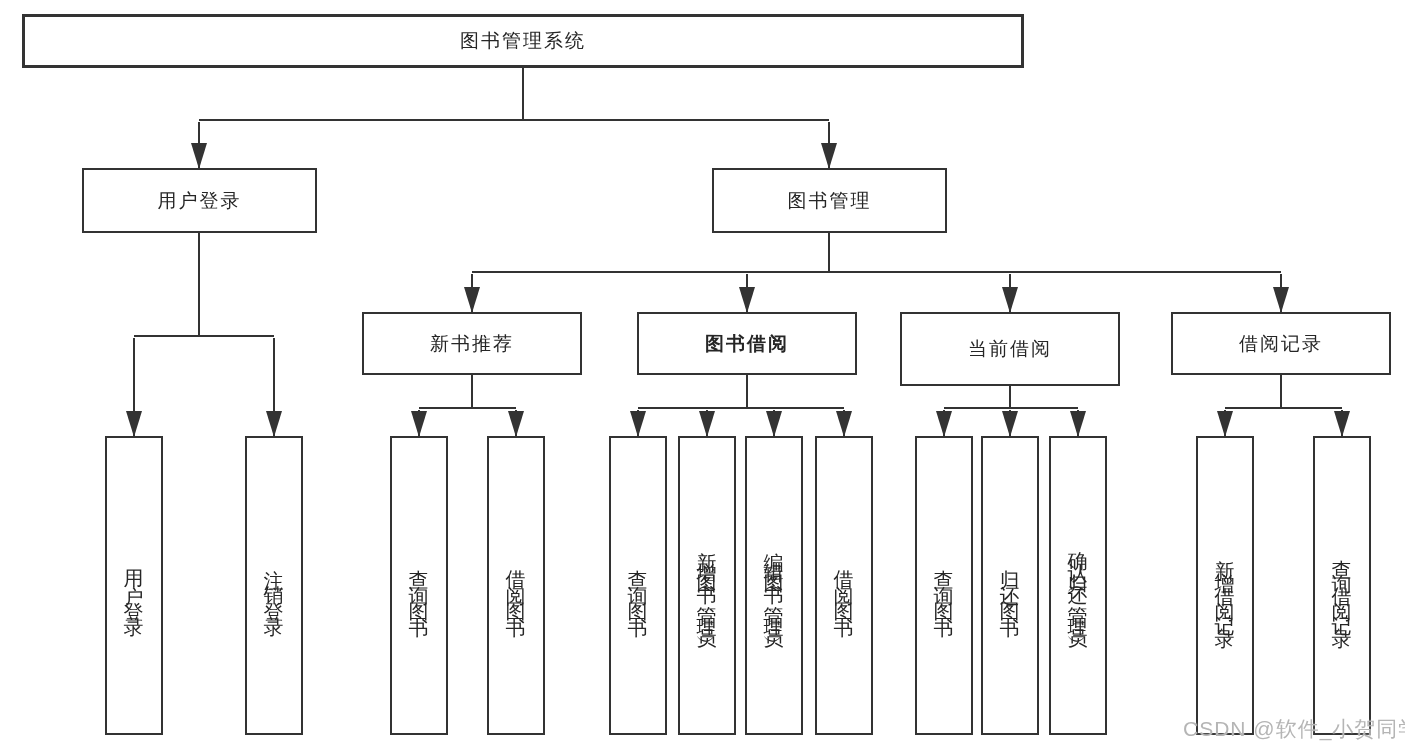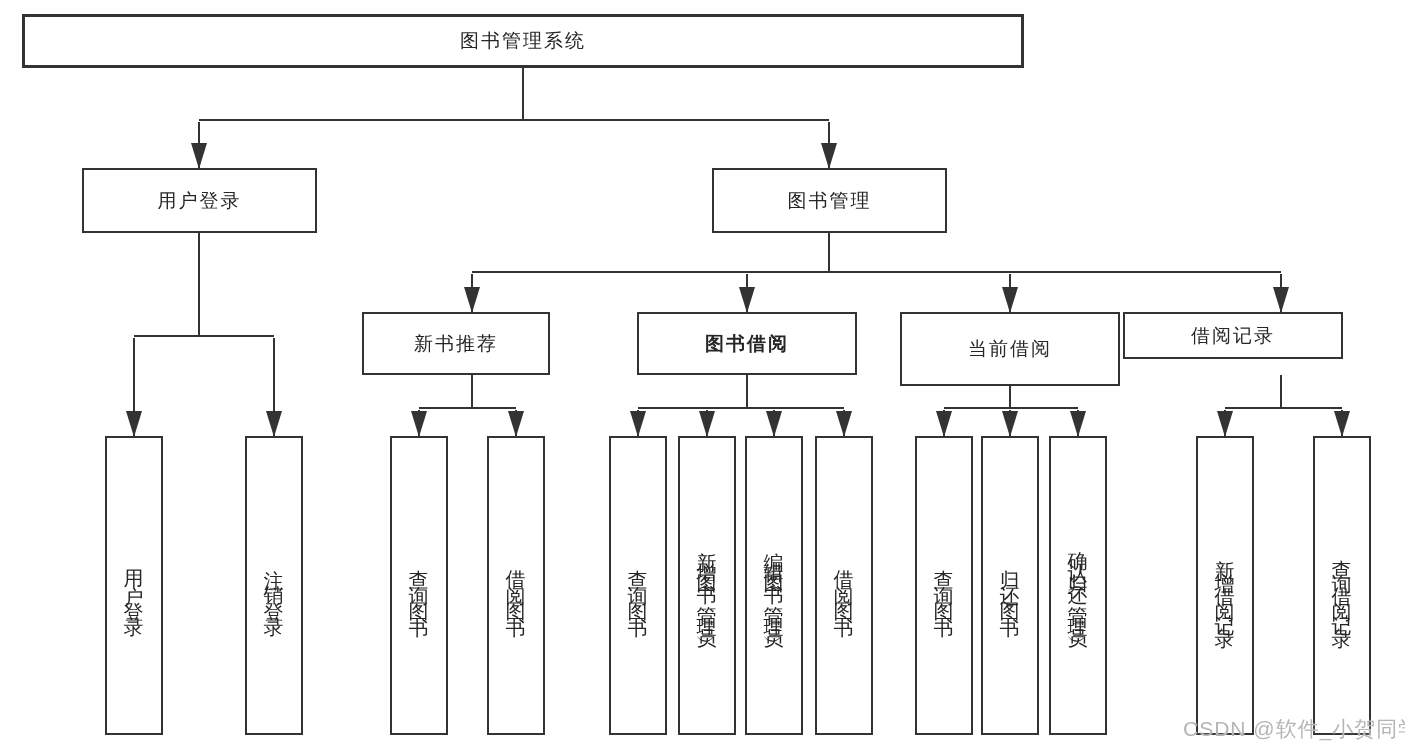--- a/index.html
+++ b/index.html
@@ -100,24 +100,24 @@
       <path d="M1225 410 V436" marker-end="url(#arw)"></path>
       <path d="M1342 410 V436" marker-end="url(#arw)"></path>
     </g>
   </svg>
 
   <div class="box root" style="left:22px; top:14px; width:1002px; height:54px;">图书管理系统</div>
 
   <div class="box" style="left:82px; top:168px; width:235px; height:65px;">用户登录</div>
   <div class="box" style="left:712px; top:168px; width:235px; height:65px;">图书管理</div>
 
-  <div class="box" style="left:362px; top:312px; width:188px; height:63px;">新书推荐</div>
+  <div class="box" style="left:362px; top:312px; width:220px; height:63px;">新书推荐</div>
   <div class="box" style="left:637px; top:312px; width:220px; height:63px;font-weight:bold;">图书借阅</div>
   <div class="box" style="left:900px; top:312px; width:220px; height:74px;">当前借阅</div>
-  <div class="box" style="left:1123px; top:312px; width:220px; height:47px;">借阅记录</div>
+  <div class="box" style="left:1171px; top:312px; width:220px; height:63px;">借阅记录</div>
 
   <div class="box leaf" style="left:105px;">
     <span class="vtext">用户登录</span>
   </div>
   <div class="box leaf" style="left:245px;">
     <span class="vtext">注销登录</span>
   </div>
 
   <div class="box leaf" style="left:390px;">
     <span class="vtext">查询图书</span>

